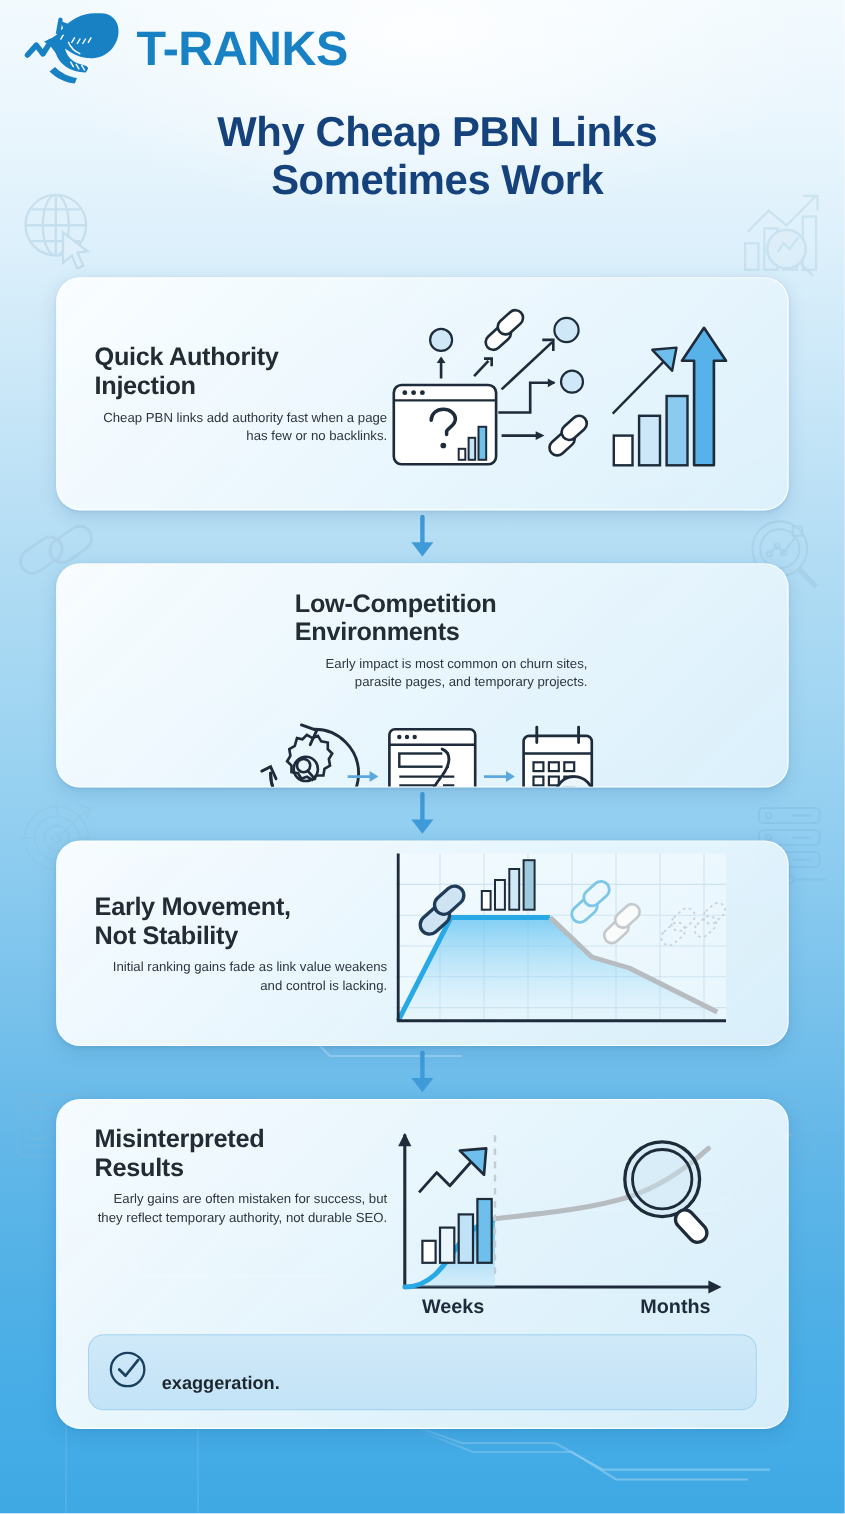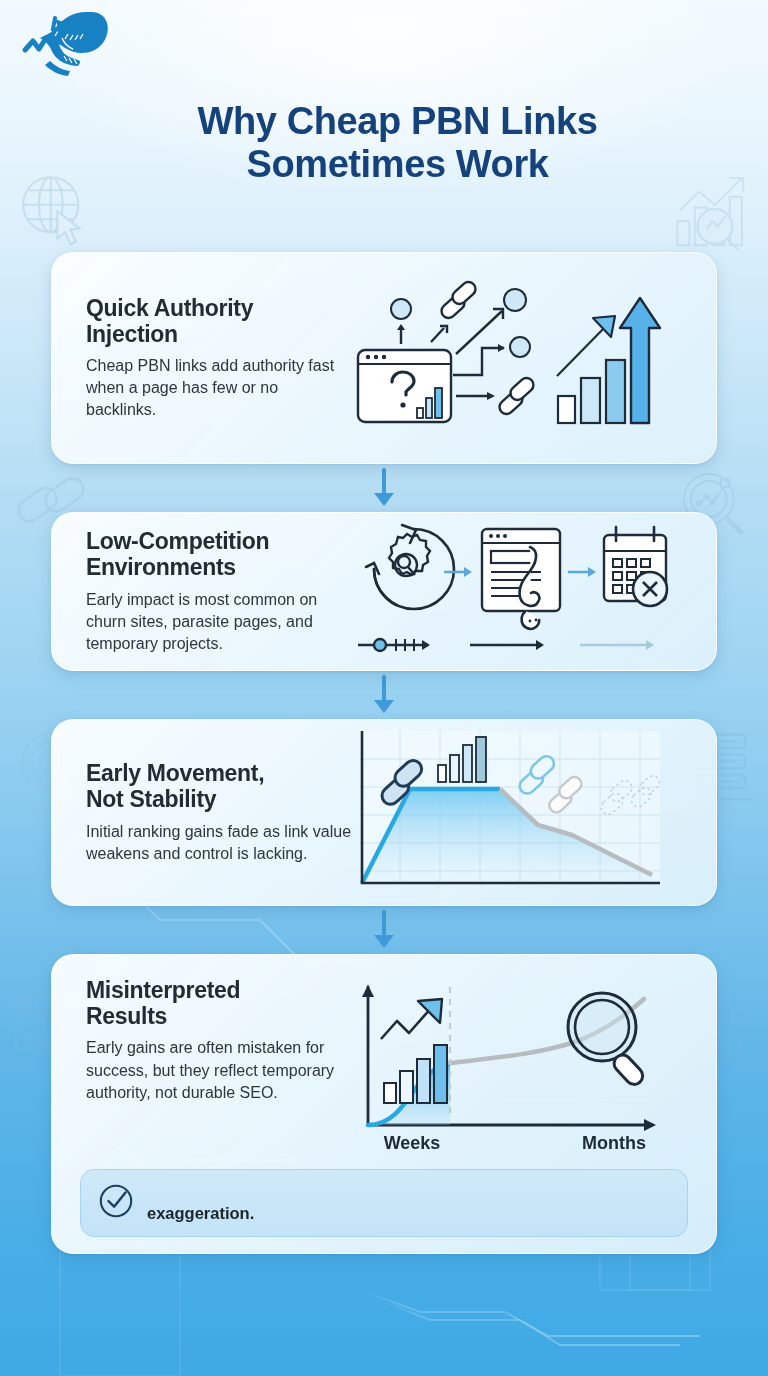--- a/index.html
+++ b/index.html
@@ -72,27 +72,28 @@
     display: flex; align-items: center;
     overflow: hidden;
   }
   .card .txt { width: 300px; padding: 22px 0 22px 34px; }
   .card h3 {
     color: #232b33; font-size: 23px; font-weight: 800;
     line-height: 1.14; letter-spacing: -0.3px;
     margin-bottom: 8px;
   }
   .card p {
-    color: #2d353d; font-size: 16px; line-height: 1.38;
+    color: #2d353d; font-size: 12px; line-height: 1.38;
     font-weight: 400;
+    text-align: right;
   }
   .card .art { flex: 1; display: flex; align-items: center; justify-content: flex-start; }
 
   .card1 { height: 212px; }
-  .card2 { height: 159px; }
+  .card2 { height: 204px; flex-direction: column; }
   .card3 { height: 187px; }
   .card4 { height: 300px; align-items: flex-start; }
   .card4 .txt { }
 
   .connector {
     width: 666px; margin: 0 auto; height: 48px;
     display: flex; align-items: center; justify-content: center;
   }
 
   
@@ -258,20 +259,21 @@
         </g>
         <g stroke="#ffffff" stroke-width="1.2">
           <path d="M50 48l3 5M55 50l3 5M60 51l3 5M65 51l3 5"></path>
         </g>
         <path d="M11 42l8-9 6 8 7-11 7 9 9-14" stroke="#1781c4" stroke-width="5" stroke-linejoin="round" stroke-linecap="round" fill="none"></path>
         <path d="M41 11l8 3-4 8z" fill="#1781c4"></path>
         <path d="M41 10l-2 11 9 1" stroke="#1781c4" stroke-width="4" fill="none" stroke-linecap="round"></path>
         <path d="M31 57c6 6 14 10 23 11l2-5c-8-1-15-5-20-10z" fill="#1781c4"></path>
       </svg>
     </span>
+    <span class="logo-text">T-RANKS</span>
   </div>
 
   <div class="headline">
     <div>Why Cheap PBN Links</div>
     <div>Sometimes Work</div>
   </div>
 
   <div class="cards">
 
     <div class="card card1">

